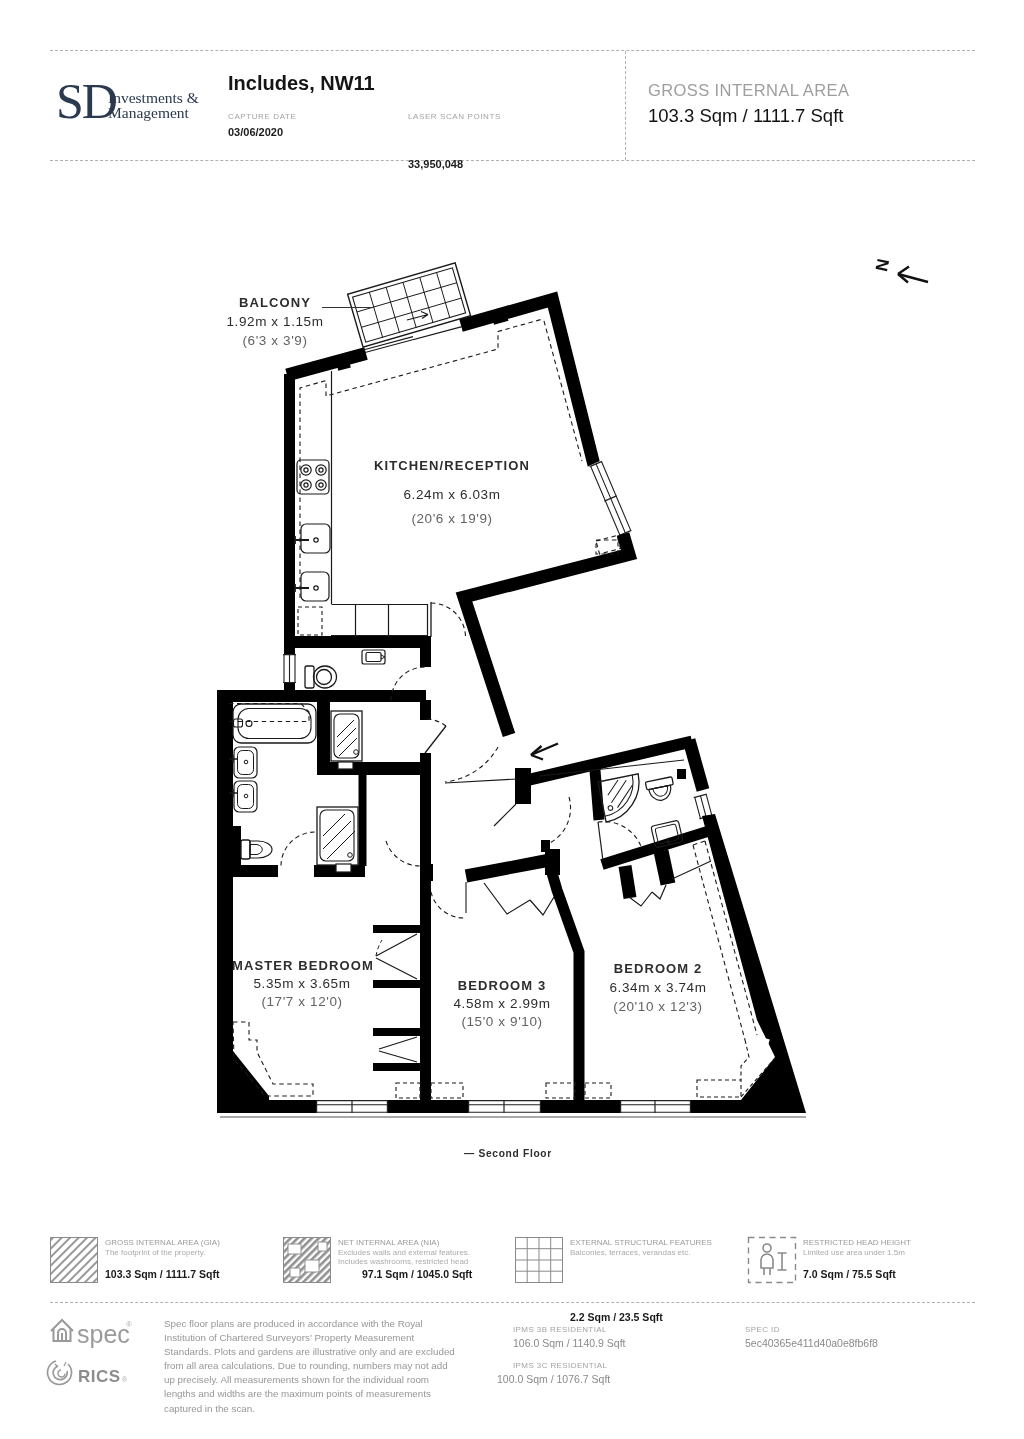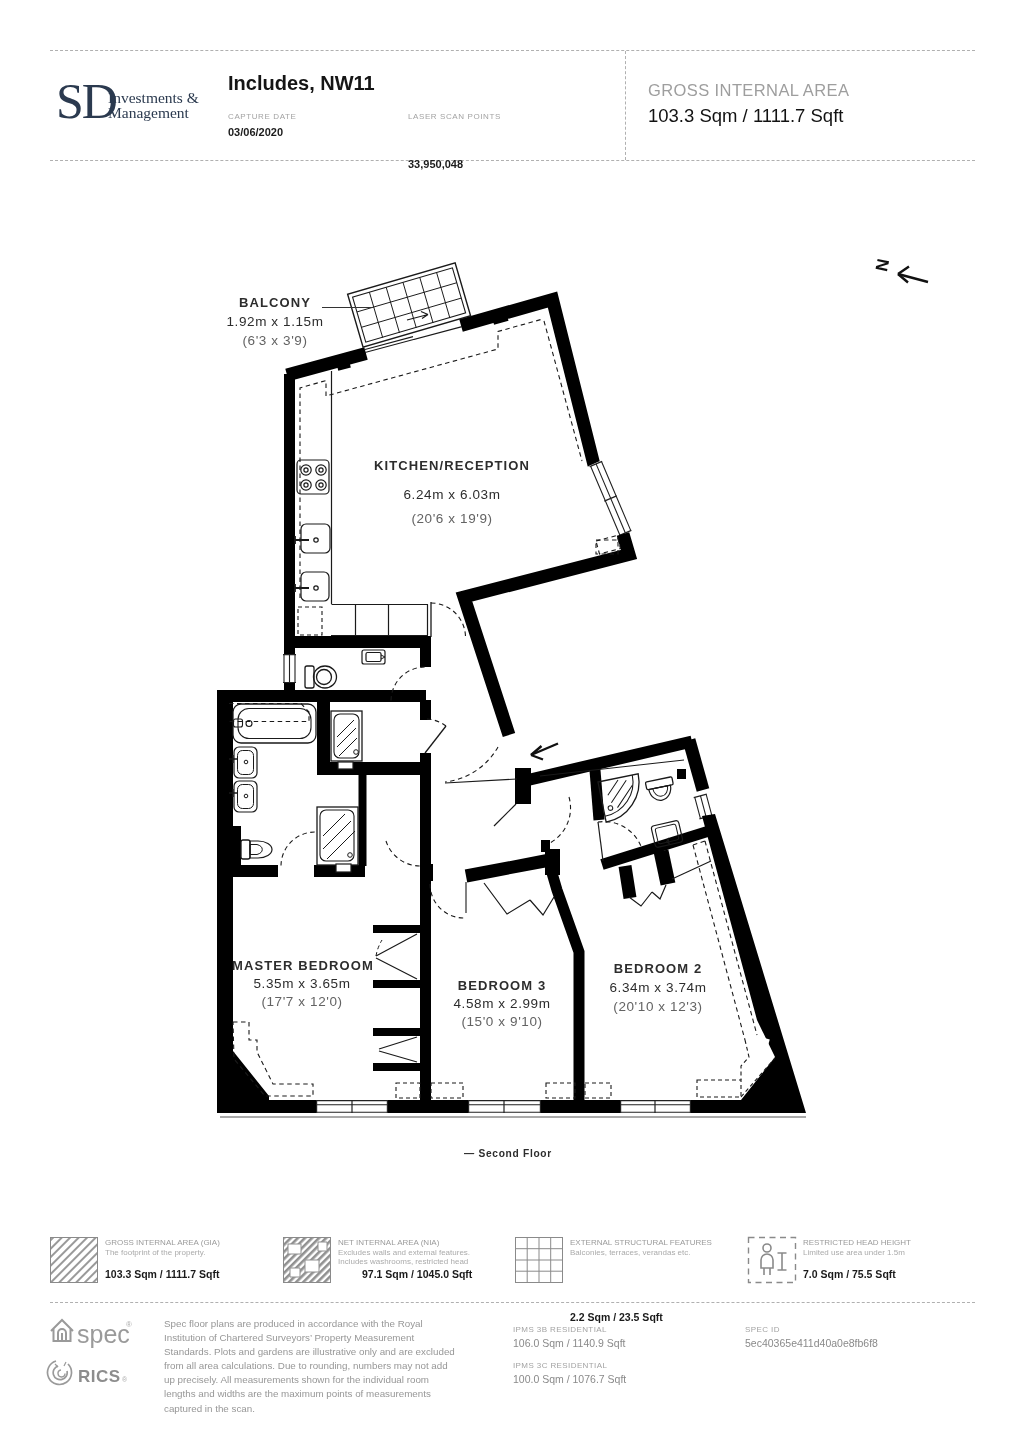--- a/index.html
+++ b/index.html
@@ -460,18 +460,18 @@
     from all area calculations. Due to rounding, numbers may not add<br>
     up precisely. All measurements shown for the individual room<br>
     lengths and widths are the maximum points of measurements<br>
     captured in the scan.
   </div>
 
   <div class="abs" style="left:513px;top:1325px;font-size:8px;letter-spacing:0.4px;color:#a3a3a3;">IPMS 3B RESIDENTIAL</div>
   <div class="abs" style="left:513px;top:1337px;font-size:10.5px;color:#8a8a8a;">106.0 Sqm / 1140.9 Sqft</div>
 
   <div class="abs" style="left:513px;top:1361px;font-size:8px;letter-spacing:0.4px;color:#a3a3a3;text-align:center;">IPMS 3C RESIDENTIAL</div>
-  <div class="abs" style="left:513px;top:1373px;font-size:10.5px;color:#8a8a8a;">100.0 Sqm / 1076.7 Sqft</div>
+  <div class="abs" style="left:497px;top:1373px;font-size:10.5px;color:#8a8a8a;">100.0 Sqm / 1076.7 Sqft</div>
 
   <div class="abs" style="left:745px;top:1325px;font-size:8px;letter-spacing:0.4px;color:#a3a3a3;">SPEC ID</div>
   <div class="abs" style="left:745px;top:1337px;font-size:10.5px;color:#8a8a8a;">5ec40365e411d40a0e8fb6f8</div>
 
 </div>
 
 </body></html>

